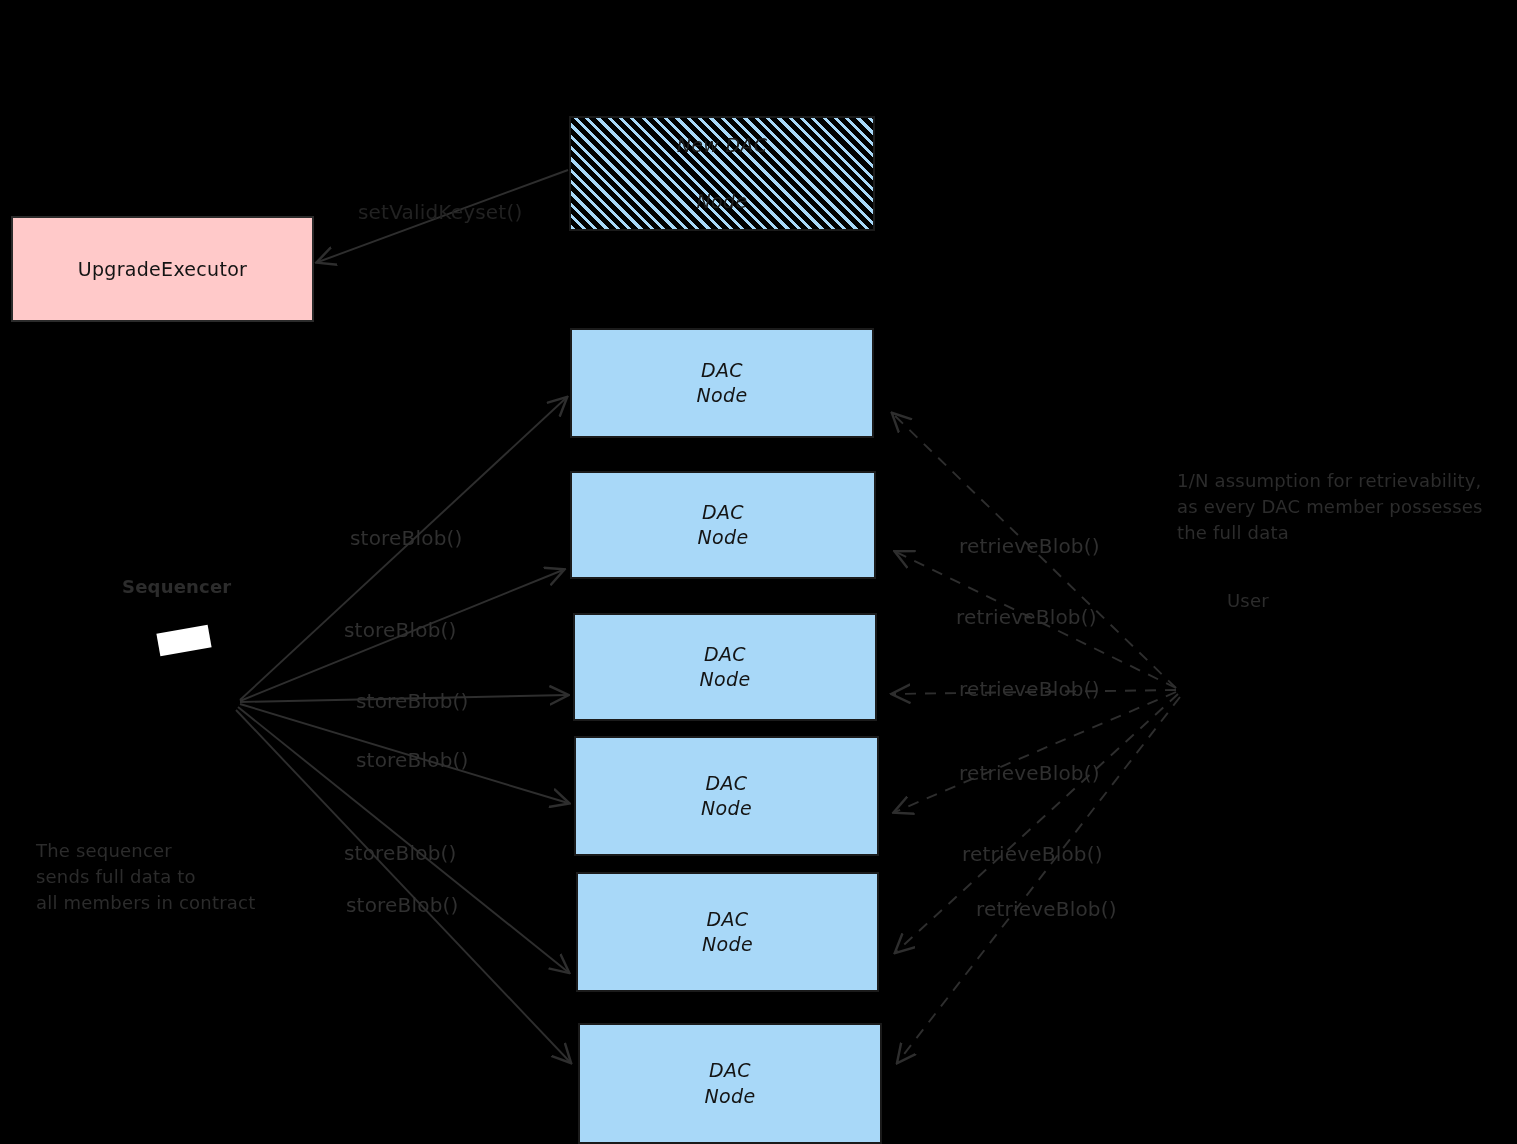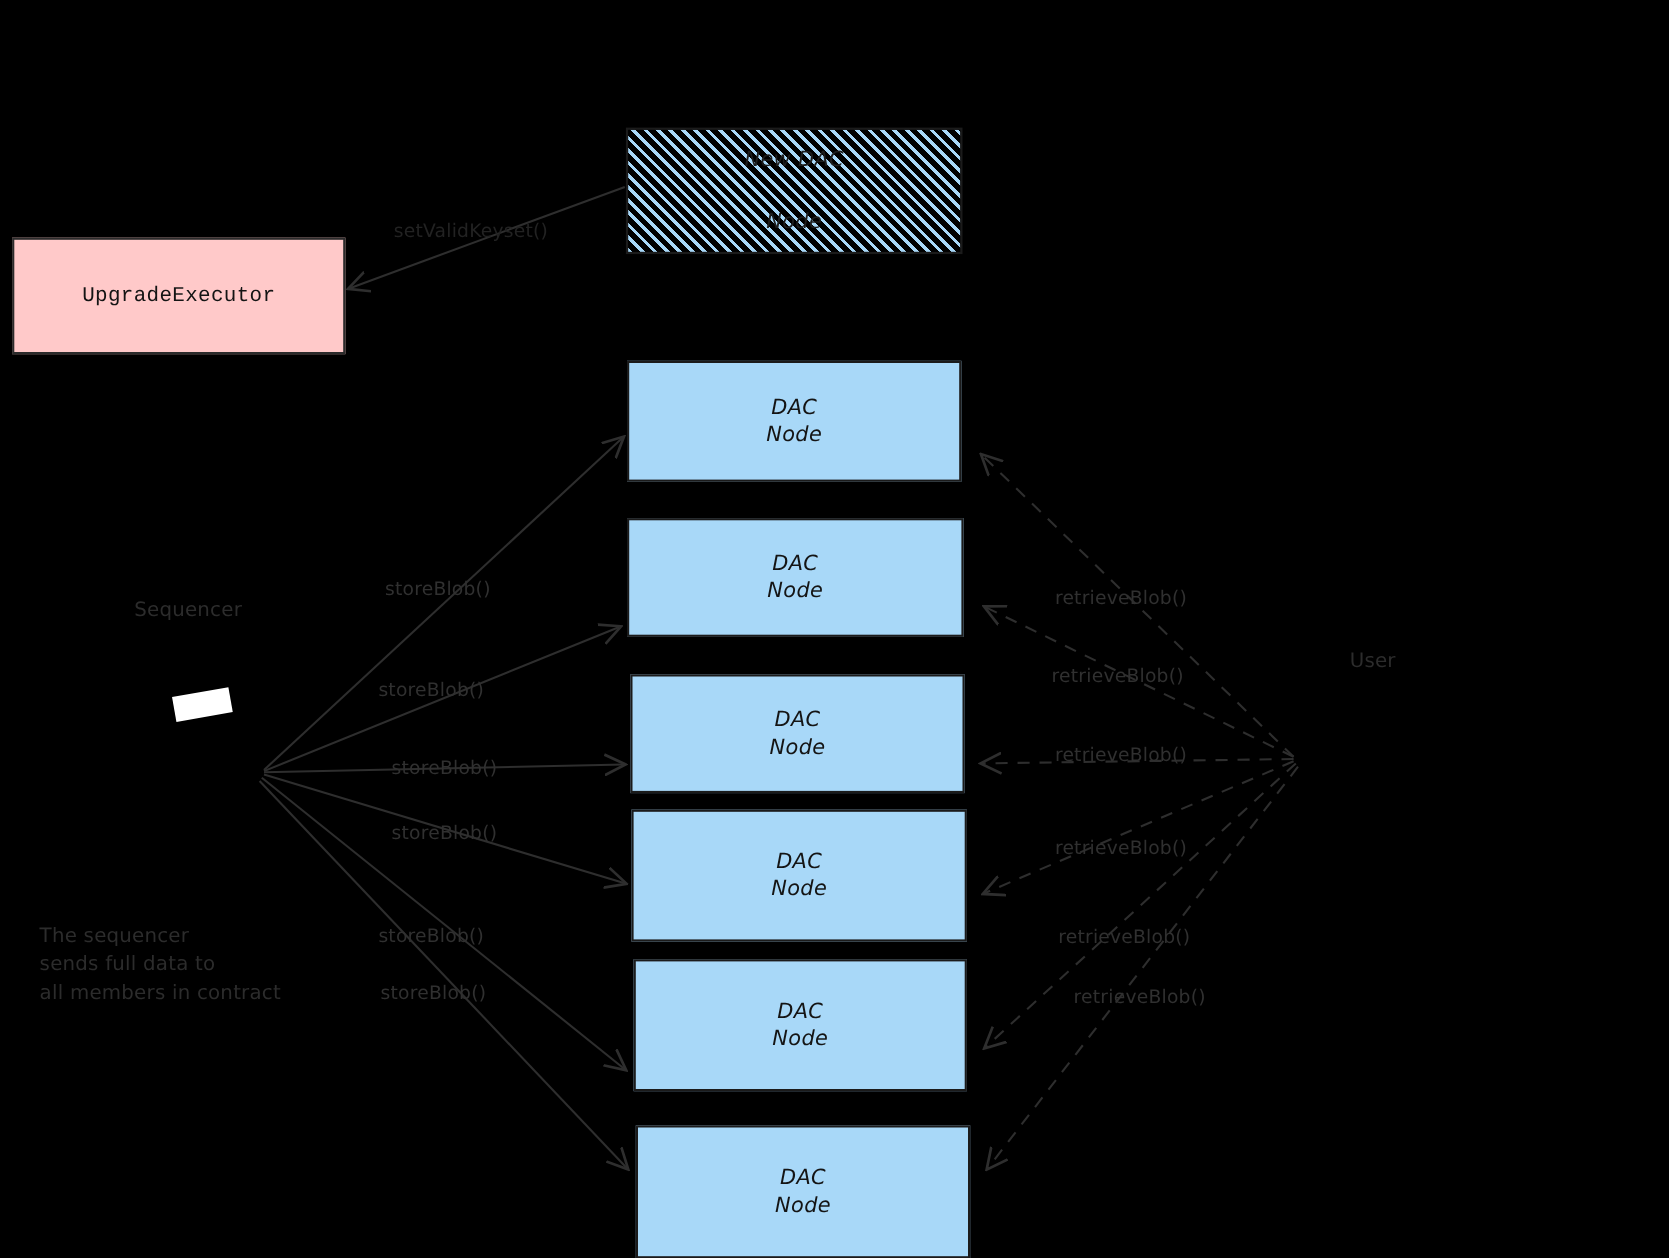--- a/index.html
+++ b/index.html
@@ -74,21 +74,21 @@
     position: absolute;
     color: #2c2c2c;
     font-size: 18px;
     line-height: 1.45;
     white-space: pre-line;
     letter-spacing: 0.2px;
   }
   .edge-label {
     position: absolute;
     color: #303030;
-    font-size: 17px;
+    font-size: 20px;
     white-space: nowrap;
     letter-spacing: 0.2px;
   }
   .edge-label.dark { color: #222222; }
   .actor-label {
     position: absolute;
     color: #2c2c2c;
     font-size: 18px;
     white-space: nowrap;
     letter-spacing: 0.2px;
@@ -135,21 +135,21 @@
       <path d="M 1180 697 L 898 1062" marker-end="url(#arrowDash)"></path>
     </g>
   </svg>
 
 
   <div class="hatch-box" style="left:569px; top:116px; width:306px; height:115px;gap:30px;">
     <span class="ln">New DAC</span>
     <span class="ln">Node</span>
   </div>
 
-  <div class="pink-box" style="left:11px; top:216px; width:303px; height:106px;font-family:Liberation Mono, monospace;">
+  <div class="pink-box" style="left:11px; top:216px; width:303px; height:106px;">
     <span>UpgradeExecutor</span>
   </div>
 
   <div class="edge-label dark" style="left:358px; top:200px;">setValidKeyset()</div>
 
   <div class="node-box" style="left:570px; top:328px; width:304px; height:110px;">
     <span class="ln">DAC</span>
     <span class="ln">Node</span>
   </div>
 
@@ -171,37 +171,40 @@
   <div class="node-box" style="left:576px; top:872px; width:303px; height:120px;">
     <span class="ln">DAC</span>
     <span class="ln">Node</span>
   </div>
 
   <div class="node-box" style="left:578px; top:1023px; width:304px; height:121px;">
     <span class="ln">DAC</span>
     <span class="ln">Node</span>
   </div>
 
-  <div class="actor-label" style="left:122px; top:544px;">Sequencer</div>
+  <div class="actor-label" style="left:122px; top:576px;font-weight:bold;">Sequencer</div>
   <div class="actor-glyph" style="left:158px; top:629px; width:52px; height:23px; transform:rotate(-10deg);"></div>
 
   <div class="actor-label" style="left:1227px; top:590px;">User</div>
 
   <div class="edge-label" style="left:350px; top:526px;">storeBlob()</div>
   <div class="edge-label" style="left:344px; top:618px;">storeBlob()</div>
   <div class="edge-label" style="left:356px; top:689px;">storeBlob()</div>
   <div class="edge-label" style="left:356px; top:748px;">storeBlob()</div>
   <div class="edge-label" style="left:344px; top:841px;">storeBlob()</div>
   <div class="edge-label" style="left:346px; top:893px;">storeBlob()</div>
 
   <div class="edge-label" style="left:959px; top:534px;">retrieveBlob()</div>
   <div class="edge-label" style="left:956px; top:605px;">retrieveBlob()</div>
   <div class="edge-label" style="left:959px; top:677px;">retrieveBlob()</div>
   <div class="edge-label" style="left:959px; top:761px;">retrieveBlob()</div>
   <div class="edge-label" style="left:962px; top:842px;">retrieveBlob()</div>
   <div class="edge-label" style="left:976px; top:897px;">retrieveBlob()</div>
 
+  <div class="note" style="left:1177px; top:468px; width:330px;">1/N assumption for retrievability,
+as every DAC member possesses
+the full data</div>
 
   <div class="note" style="left:36px; top:838px; width:250px;">The sequencer
 sends full data to
 all members in contract</div>
 
 </div>
 
 </body></html>

